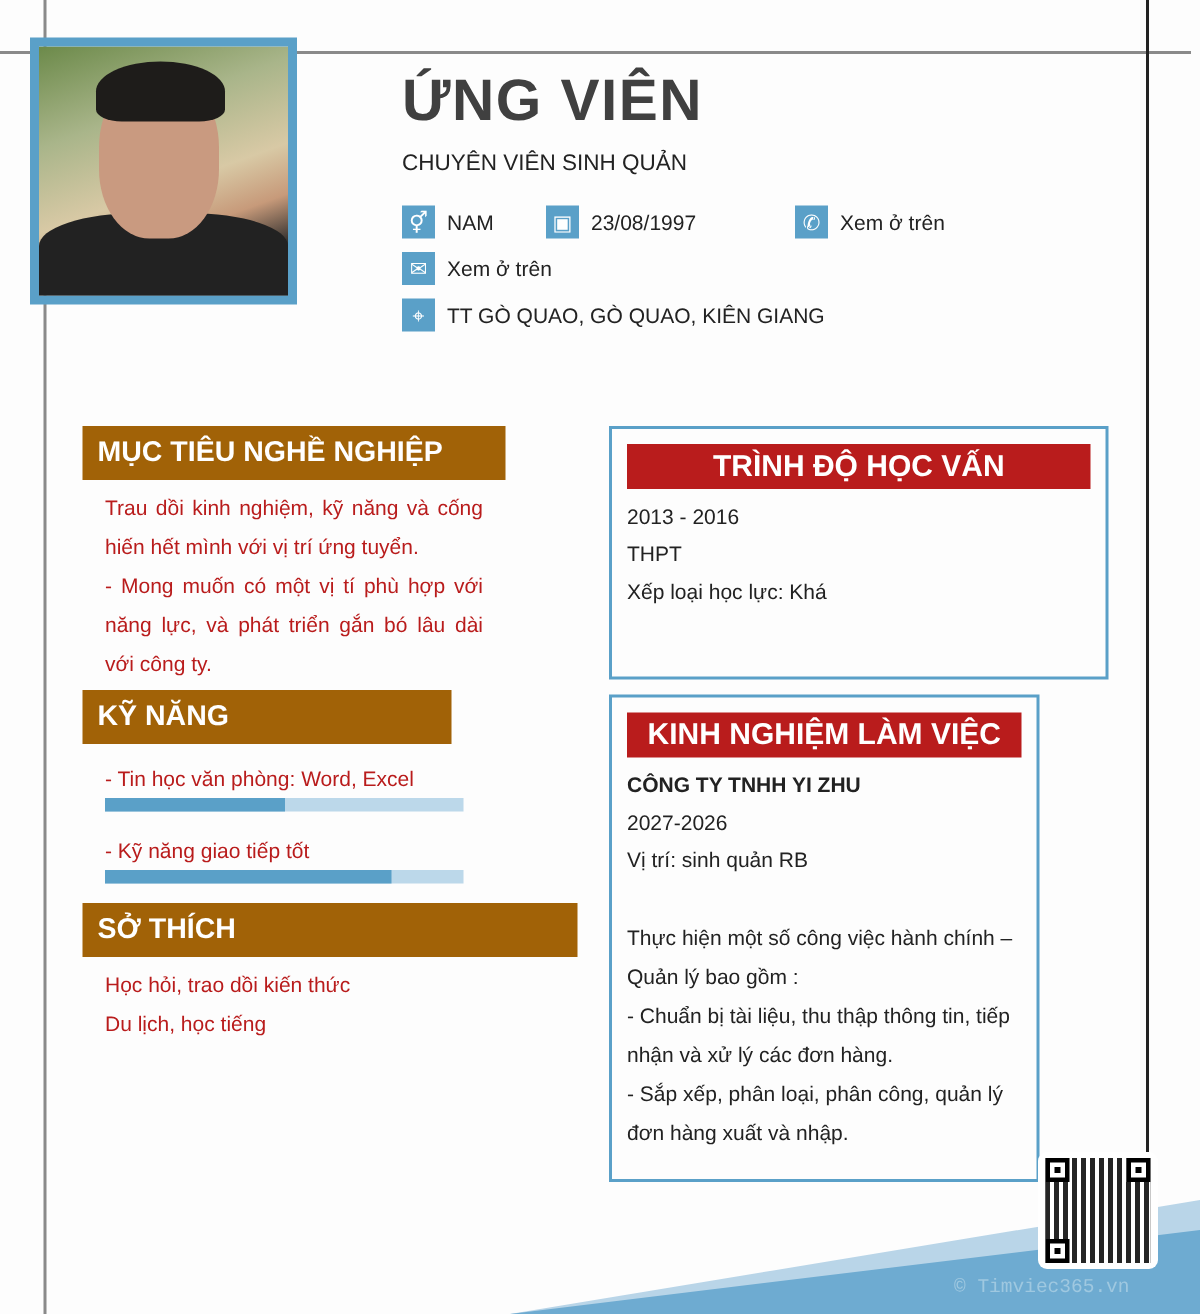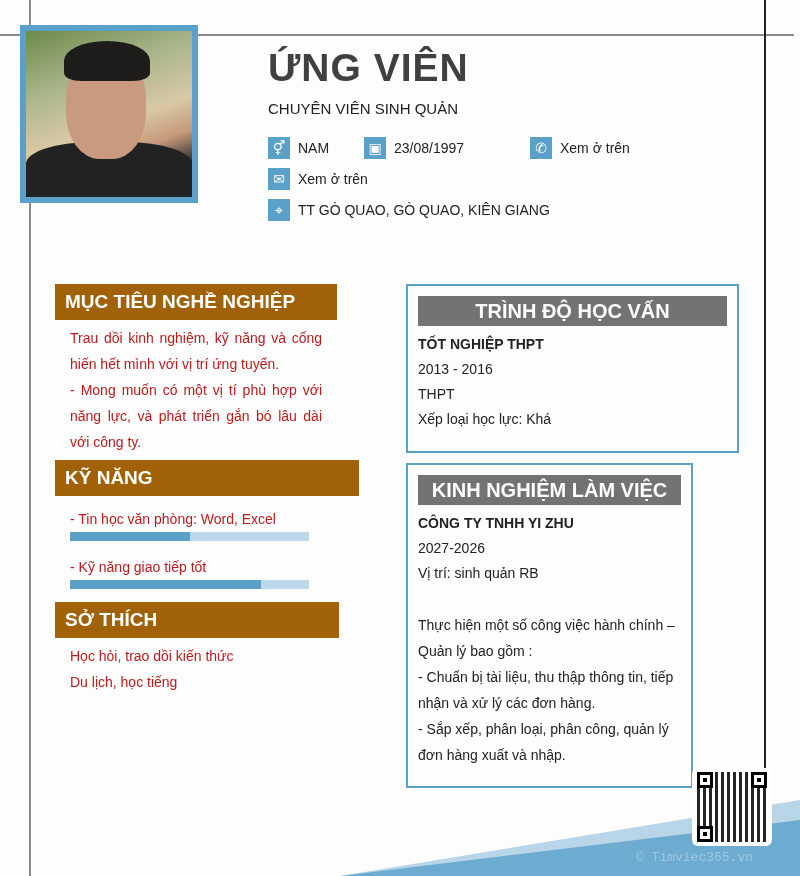--- a/index.html
+++ b/index.html
@@ -13,21 +13,21 @@
   .photo .shirt{position:absolute;left:0;bottom:0;width:166px;height:55px;background:#222;border-radius:40% 40% 0 0;}
   .name{position:absolute;left:268px;top:46px;font-size:39px;font-weight:bold;color:#404040;letter-spacing:1px;}
   .title{position:absolute;left:268px;top:100px;font-size:15px;color:#222;}
   .info{position:absolute;font-size:14px;color:#222;display:flex;align-items:center;}
   .info .ic{width:22px;height:22px;background:#5aa0c8;color:#fff;display:inline-flex;align-items:center;justify-content:center;font-size:14px;margin-right:8px;}
   .sec-head{position:absolute;background:#a16207;color:#fff;font-weight:bold;font-size:19px;padding-left:10px;box-sizing:border-box;display:flex;align-items:center;}
   .text-block{position:absolute;font-size:14px;line-height:26px;color:#b91c1c;}
   .skill-bar{position:absolute;height:9px;background:#bcd8ea;width:239px;}
   .skill-bar .fill{height:100%;background:#5aa0c8;}
   .box{position:absolute;border:2px solid #5aa0c8;box-sizing:border-box;background:#fdfdfd;}
-  .box-head{position:absolute;left:10px;right:10px;top:10px;height:30px;background:#737373;color:#fff;font-weight:bold;font-size:20px;display:flex;align-items:center;justify-content:center;}
+  .box-head{position:absolute;left:10px;right:10px;top:10px;height:30px;background:#b91c1c;color:#fff;font-weight:bold;font-size:20px;display:flex;align-items:center;justify-content:center;}
   .box-body{position:absolute;left:10px;right:10px;top:46px;font-size:14px;line-height:25px;}
   .bold{font-weight:bold;}
   .wave1{position:absolute;left:340px;top:800px;width:460px;height:76px;background:#b9d5e8;clip-path:polygon(0 100%,100% 0,100% 100%);}
   .wave2{position:absolute;left:340px;top:820px;width:460px;height:56px;background:#6eabd1;clip-path:polygon(0 100%,100% 0,100% 100%);}
   .qr{position:absolute;left:692px;top:768px;width:80px;height:78px;background:#fff;border-radius:6px;}
   .qr-inner{position:absolute;left:5px;top:4px;width:70px;height:70px;background:
     repeating-linear-gradient(90deg,#000 0 3px,#fff 3px 6px),#000;opacity:.85;}
   .qr-finder{position:absolute;width:16px;height:16px;border:3px solid #000;background:#fff;box-sizing:border-box;}
   .qr-finder::after{content:"";position:absolute;left:3px;top:3px;width:4px;height:4px;background:#000;}
   .copyright{position:absolute;left:636px;top:850px;font-family:"Liberation Mono",monospace;font-size:13px;color:#9fc8e0;}
@@ -68,40 +68,39 @@
   <span class="ic">⌖</span>
   <span>TT GÒ QUAO, GÒ QUAO, KIÊN GIANG</span>
 </div>
 
 <div class="sec-head" style="left:55px;top:284px;width:282px;height:36px;">MỤC TIÊU NGHỀ NGHIỆP</div>
 <div class="text-block" style="left:70px;top:325px;width:252px;text-align:justify;">
   <div> Trau dồi kinh nghiệm, kỹ năng và cống hiến hết mình với vị trí ứng tuyển.</div>
   <div>- Mong muốn có một vị tí phù hợp với năng lực, và phát triển gắn bó lâu dài với công ty.</div>
 </div>
 
-<div class="sec-head" style="left:55px;top:460px;width:304px;height:36px;">KỸ NĂNG</div>
+<div class="sec-head" style="left:55px;top:460px;width:246px;height:36px;">KỸ NĂNG</div>
 <div class="text-block" style="left:70px;top:506px;">- Tin học văn phòng: Word, Excel</div>
 <div class="skill-bar" style="left:70px;top:532px;">
     <div class="fill" style="width:50%;"></div>
   </div>
 <div class="text-block" style="left:70px;top:554px;">- Kỹ năng giao tiếp tốt</div>
 <div class="skill-bar" style="left:70px;top:580px;">
     <div class="fill" style="width:80%;"></div>
   </div>
 
-<div class="sec-head" style="left:55px;top:602px;width:284px;height:36px;">SỞ THÍCH</div>
+<div class="sec-head" style="left:55px;top:602px;width:330px;height:36px;">SỞ THÍCH</div>
 <div class="text-block" style="left:70px;top:643px;">
   <div>Học hỏi, trao dồi kiến thức</div>
   <div>Du lịch, học tiếng</div>
 </div>
 
 <div class="box" style="left:406px;top:284px;width:333px;height:169px;">
   <div class="box-head">TRÌNH ĐỘ HỌC VẤN</div>
   <div class="box-body">
-    <div class="bold">TỐT NGHIỆP THPT</div>
     <div>2013 - 2016</div>
     <div>THPT</div>
     <div>Xếp loại học lực: Khá</div>
   </div>
 </div>
 
 <div class="box" style="left:406px;top:463px;width:287px;height:325px;">
   <div class="box-head">KINH NGHIỆM LÀM VIỆC</div>
   <div class="box-body">
     <div class="bold">CÔNG TY TNHH YI ZHU</div>

